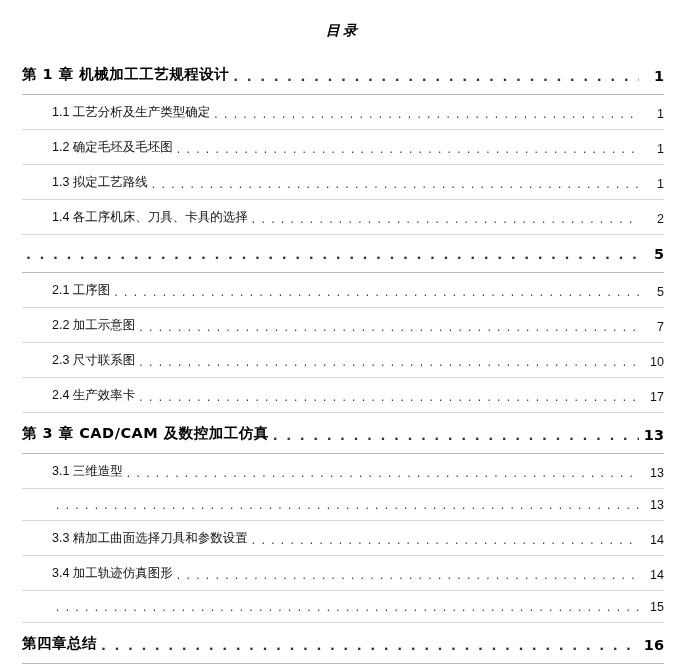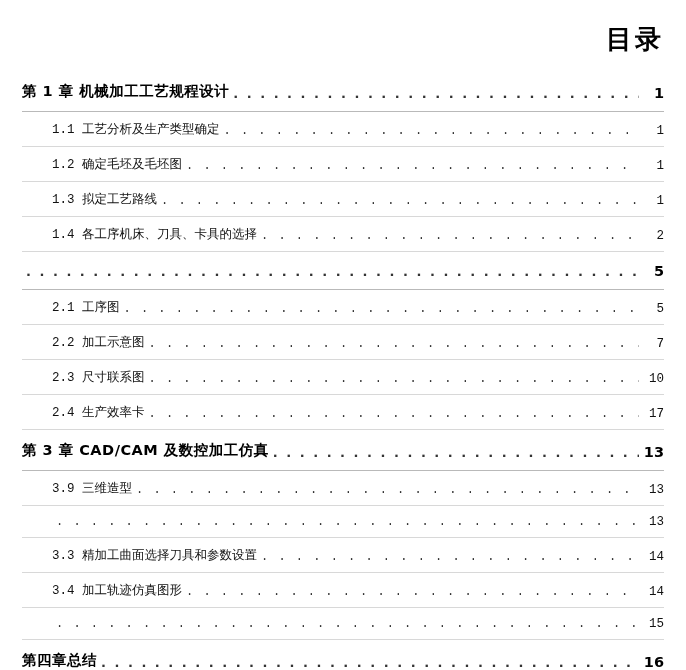--- a/index.html
+++ b/index.html
@@ -15,27 +15,28 @@
     overflow: hidden;
   }
   .page {
     width: 686px;
     height: 670px;
     box-sizing: border-box;
     padding: 0 22px;
     position: relative;
   }
   .toc-title {
-    text-align: right;
+    text-align: center;
     font-family: "DejaVu Sans", "Liberation Sans", sans-serif;
     font-weight: bold;
-    font-size: 26px;
+    font-size: 14px;
     letter-spacing: 3px;
     margin: 14px 0 0 0;
     padding-top: 8px;
+    font-style: italic;
   }
   .toc-list {
     margin-top: 14px;
   }
   .toc-row {
     display: flex;
     align-items: flex-end;
     width: 100%;
     box-sizing: border-box;
   }
@@ -43,21 +44,21 @@
   .lvl1 {
     font-family: "DejaVu Sans", "Liberation Sans", sans-serif;
     font-weight: bold;
     font-size: 14.5px;
     padding: 11px 0 10px 0;
     border-bottom: 1px solid #b9b9b9;
   }
   .lvl1 .label { letter-spacing: 0.5px; }
   
   .lvl2 {
-    font-family: Liberation Mono, monospace;
+    font-family: Liberation Sans, sans-serif;
     font-size: 12.5px;
     padding: 9px 0 8px 0;
     padding-left: 30px;
     border-bottom: 1px solid #d8d8d8;
     color: #111;
   }
   .label {
     white-space: nowrap;
     flex: 0 0 auto;
   }
@@ -141,21 +142,21 @@
         <span class="label">2.4 生产效率卡</span>
         <span class="leader">. . . . . . . . . . . . . . . . . . . . . . . . . . . . . . . . . . . . . . . . . . . . . . . . . . . . . . . . . . . . . . . . . . . . . . . . . . . . . . . . . . . . . . . . . . . . . . . . . . . . . . . . . . . . . . . . . . . . . . . . . . . . . . . . . . . . . . . . . . . </span>
         <span class="pageno">17</span>
       </div>
       <div class="toc-row lvl1">
         <span class="label">第 3 章  CAD/CAM 及数控加工仿真</span>
         <span class="leader">. . . . . . . . . . . . . . . . . . . . . . . . . . . . . . . . . . . . . . . . . . . . . . . . . . . . . . . . . . . . . . . . . . . . . . . . . . . . . . . . . . . . . . . . . . . . . . . . . . . . . . . . . . . . . . . . . . . . . . . . . . . . . . . . . . . . . . . . . . . </span>
         <span class="pageno">13</span>
       </div>
       <div class="toc-row lvl2">
-        <span class="label">3.9 三维造型</span>
+        <span class="label">3.1 三维造型</span>
         <span class="leader">. . . . . . . . . . . . . . . . . . . . . . . . . . . . . . . . . . . . . . . . . . . . . . . . . . . . . . . . . . . . . . . . . . . . . . . . . . . . . . . . . . . . . . . . . . . . . . . . . . . . . . . . . . . . . . . . . . . . . . . . . . . . . . . . . . . . . . . . . . . </span>
         <span class="pageno">13</span>
       </div>
       <div class="toc-row lvl2">
         <span class="leader">. . . . . . . . . . . . . . . . . . . . . . . . . . . . . . . . . . . . . . . . . . . . . . . . . . . . . . . . . . . . . . . . . . . . . . . . . . . . . . . . . . . . . . . . . . . . . . . . . . . . . . . . . . . . . . . . . . . . . . . . . . . . . . . . . . . . . . . . . . . </span>
         <span class="pageno">13</span>
       </div>
       <div class="toc-row lvl2">
         <span class="label">3.3 精加工曲面选择刀具和参数设置</span>
         <span class="leader">. . . . . . . . . . . . . . . . . . . . . . . . . . . . . . . . . . . . . . . . . . . . . . . . . . . . . . . . . . . . . . . . . . . . . . . . . . . . . . . . . . . . . . . . . . . . . . . . . . . . . . . . . . . . . . . . . . . . . . . . . . . . . . . . . . . . . . . . . . . </span>

